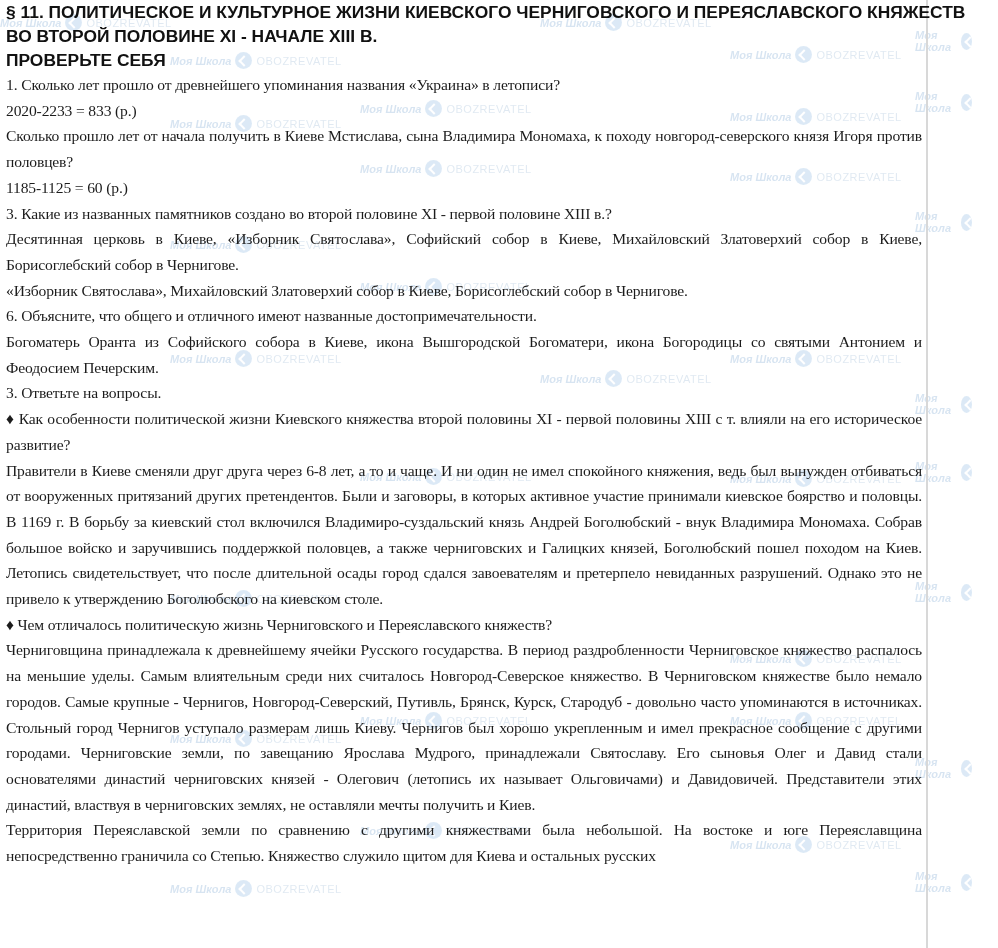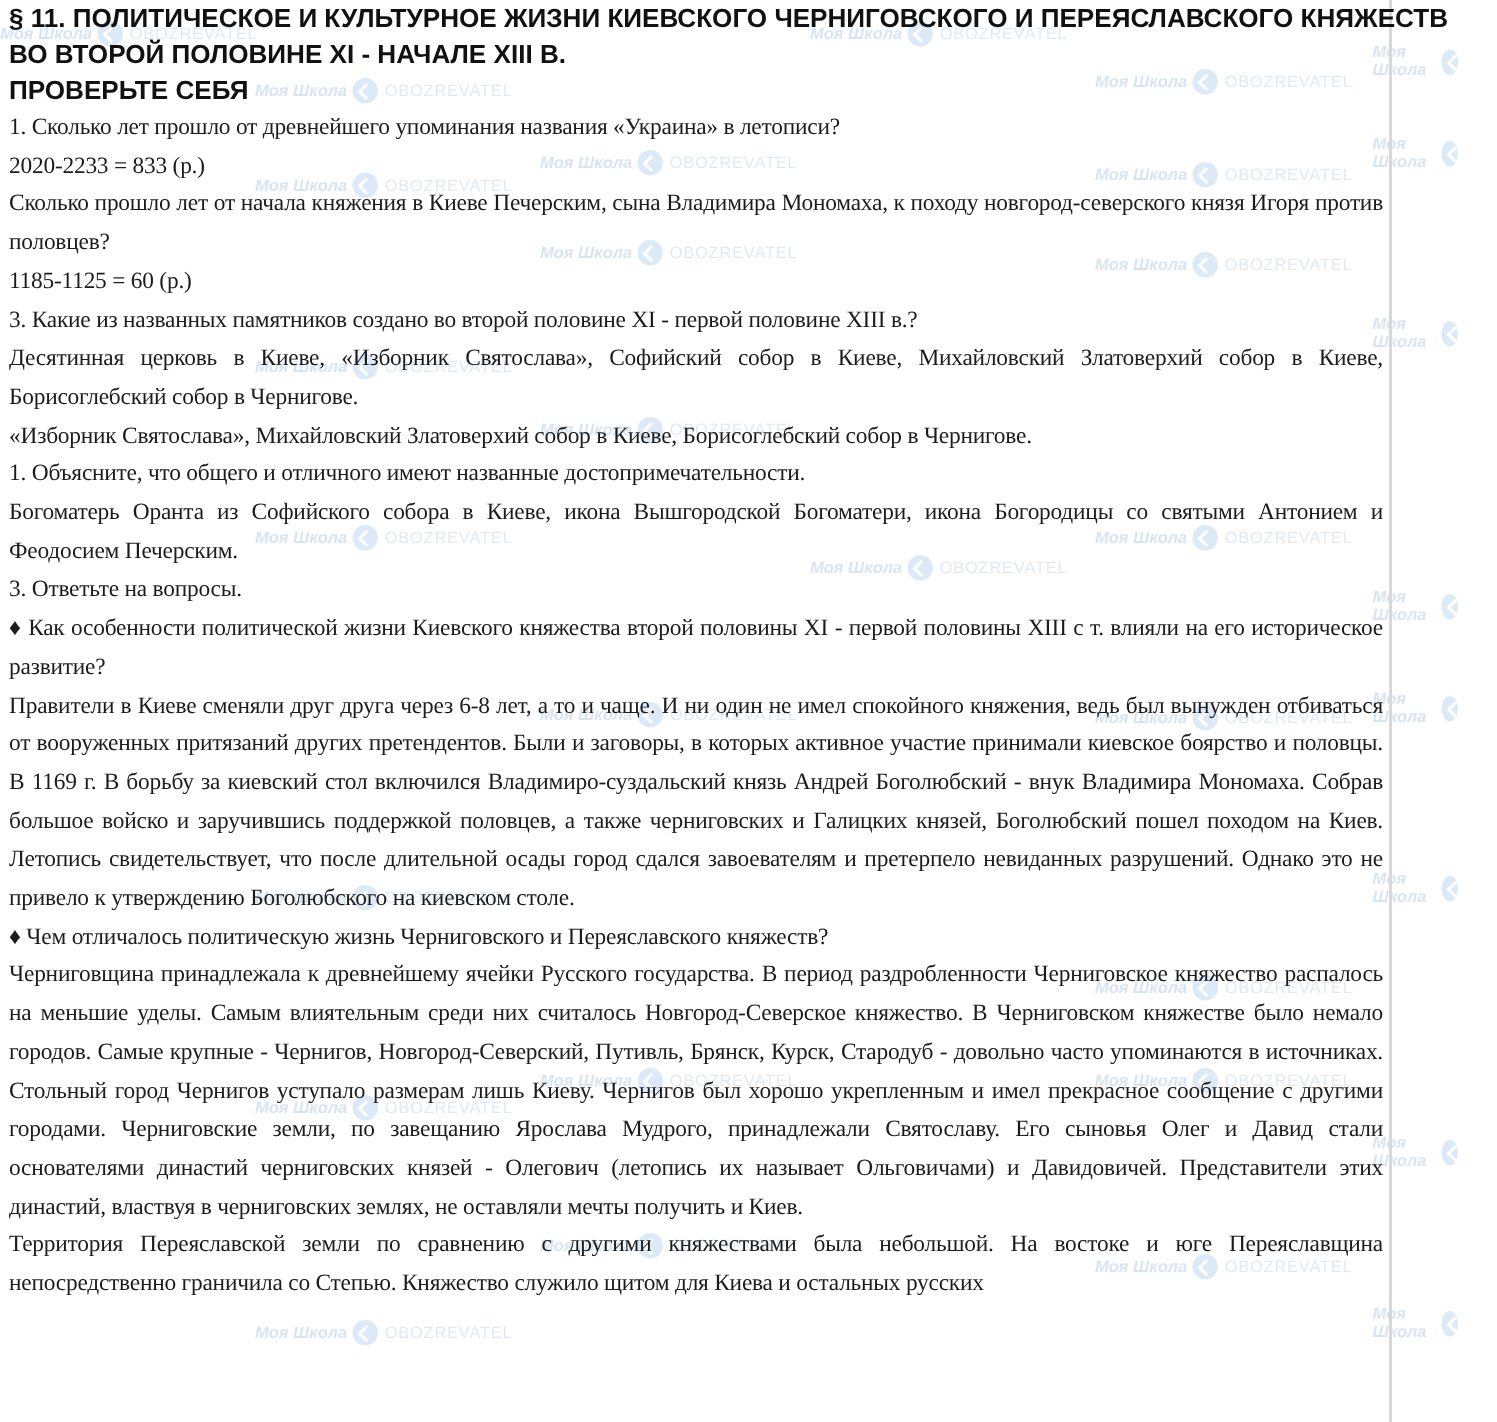--- a/index.html
+++ b/index.html
@@ -255,26 +255,26 @@
   <div class="content">
     <h1 class="title">
       <span class="title-line">§ 11. ПОЛИТИЧЕСКОЕ И КУЛЬТУРНОЕ ЖИЗНИ КИЕВСКОГО ЧЕРНИГОВСКОГО И ПЕРЕЯСЛАВСКОГО КНЯЖЕСТВ</span>
       <span class="title-line">ВО ВТОРОЙ ПОЛОВИНЕ XI - НАЧАЛЕ XIII В.</span>
       <span class="title-line">ПРОВЕРЬТЕ СЕБЯ</span>
     </h1>
 
     <div class="body-text">
       <p class="p nowrap">1. Сколько лет прошло от древнейшего упоминания названия «Украина» в летописи?</p>
       <p class="p nowrap">2020-2233 = 833 (р.)</p>
-      <p class="p">Сколько прошло лет от начала княжения в Киеве Печерским, сына Владимира Мономаха, к походу новгород-северского князя Игоря против половцев?</p>
+      <p class="p">Сколько прошло лет от начала получить в Киеве Мстислава, сына Владимира Мономаха, к походу новгород-северского князя Игоря против половцев?</p>
       <p class="p nowrap">1185-1125 = 60 (р.)</p>
       <p class="p nowrap">3. Какие из названных памятников создано во второй половине XI - первой половине XIII в.?</p>
       <p class="p">Десятинная церковь в Киеве, «Изборник Святослава», Софийский собор в Киеве, Михайловский Златоверхий собор в Киеве, Борисоглебский собор в Чернигове.</p>
       <p class="p nowrap">«Изборник Святослава», Михайловский Златоверхий собор в Киеве, Борисоглебский собор в Чернигове.</p>
-      <p class="p nowrap">1. Объясните, что общего и отличного имеют названные достопримечательности.</p>
+      <p class="p nowrap">6. Объясните, что общего и отличного имеют названные достопримечательности.</p>
       <p class="p">Богоматерь Оранта из Софийского собора в Киеве, икона Вышгородской Богоматери, икона Богородицы со святыми Антонием и Феодосием Печерским.</p>
       <p class="p nowrap">3. Ответьте на вопросы.</p>
       <p class="p">♦ Как особенности политической жизни Киевского княжества второй половины XI - первой половины XIII с т. влияли на его историческое развитие?</p>
       <p class="p">Правители в Киеве сменяли друг друга через 6-8 лет, а то и чаще. И ни один не имел спокойного княжения, ведь был вынужден отбиваться от вооруженных притязаний других претендентов. Были и заговоры, в которых активное участие принимали киевское боярство и половцы. В 1169 г. В борьбу за киевский стол включился Владимиро-суздальский князь Андрей Боголюбский - внук Владимира Мономаха. Собрав большое войско и заручившись поддержкой половцев, а также черниговских и Галицких князей, Боголюбский пошел походом на Киев. Летопись свидетельствует, что после длительной осады город сдался завоевателям и претерпело невиданных разрушений. Однако это не привело к утверждению Боголюбского на киевском столе.</p>
       <p class="p nowrap">♦ Чем отличалось политическую жизнь Черниговского и Переяславского княжеств?</p>
       <p class="p">Черниговщина принадлежала к древнейшему ячейки Русского государства. В период раздробленности Черниговское княжество распалось на меньшие уделы. Самым влиятельным среди них считалось Новгород-Северское княжество. В Черниговском княжестве было немало городов. Самые крупные - Чернигов, Новгород-Северский, Путивль, Брянск, Курск, Стародуб - довольно часто упоминаются в источниках. Стольный город Чернигов уступало размерам лишь Киеву. Чернигов был хорошо укрепленным и имел прекрасное сообщение с другими городами. Черниговские земли, по завещанию Ярослава Мудрого, принадлежали Святославу. Его сыновья Олег и Давид стали основателями династий черниговских князей - Олегович (летопись их называет Ольговичами) и Давидовичей. Представители этих династий, властвуя в черниговских землях, не оставляли мечты получить и Киев.</p>
       <p class="p">Территория Переяславской земли по сравнению с другими княжествами была небольшой. На востоке и юге Переяславщина непосредственно граничила со Степью. Княжество служило щитом для Киева и остальных русских</p>
     </div>
   </div>
 

